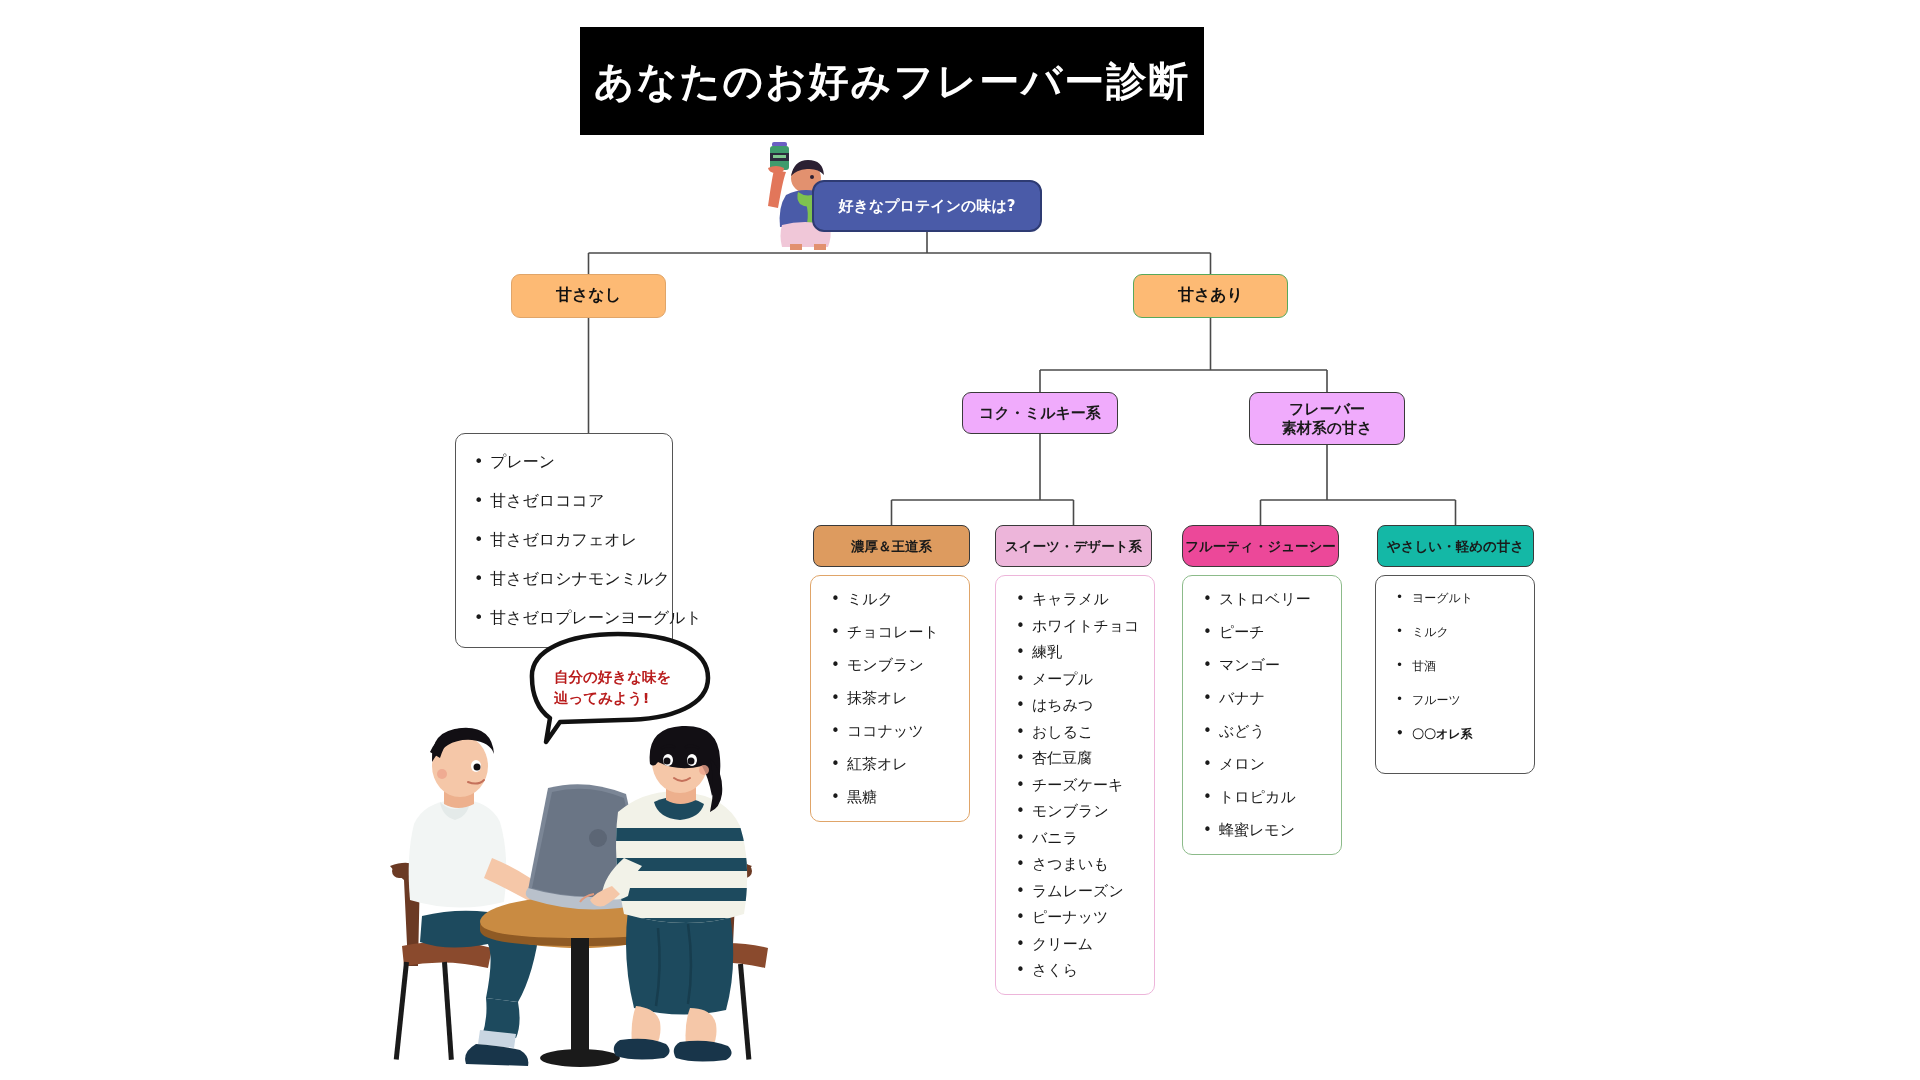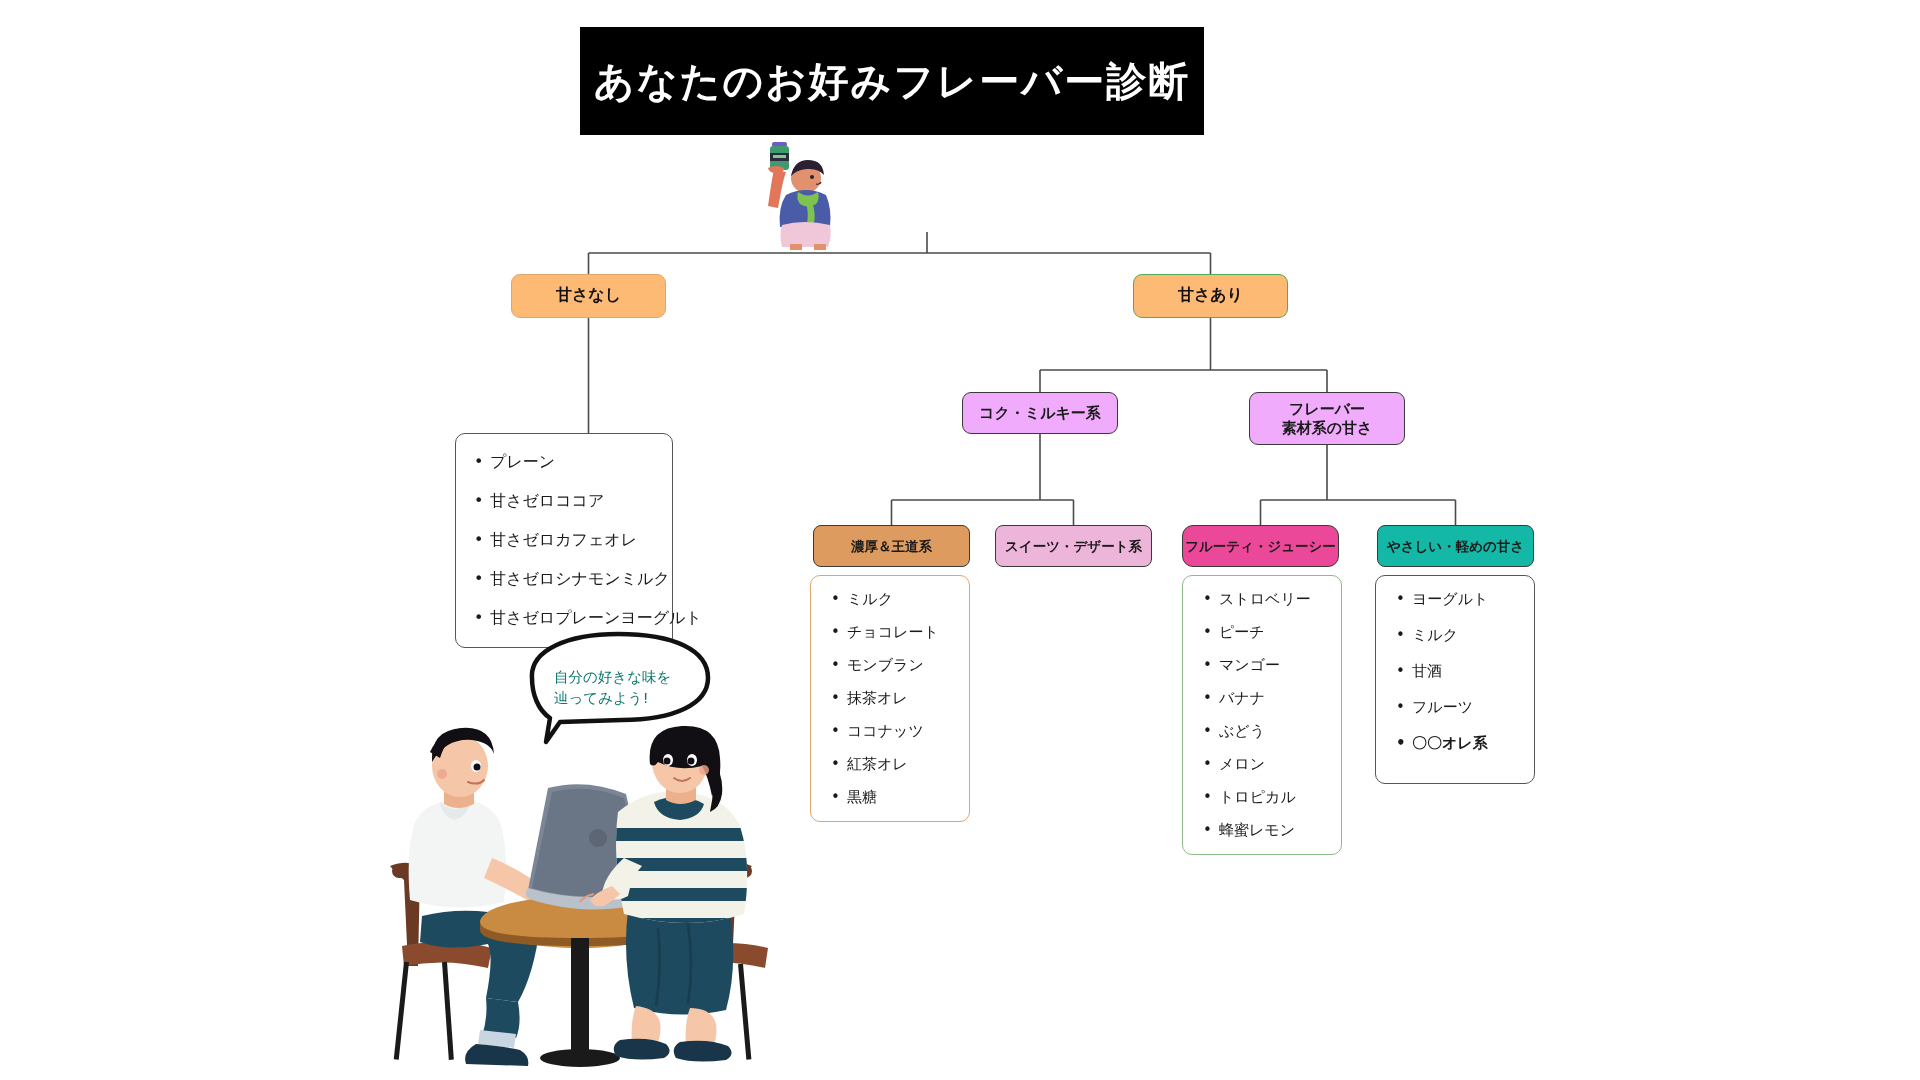--- a/index.html
+++ b/index.html
@@ -133,32 +133,32 @@
     left: 1182px; top: 575px; width: 160px;
     border: 1.4px solid #8cbb8a;
   }
   .list-fruity li { font-size: 15px; margin-bottom: 14px; }
   .list-fruity li:last-child { margin-bottom: 0; }
 
   .list-gentle {
     left: 1375px; top: 575px; width: 160px;
     border: 1.4px solid #555555;
   }
-  .list-gentle li { font-size: 15px; margin-bottom: 17px; }
+  .list-gentle li { font-size: 12px; margin-bottom: 17px; }
   .list-gentle li:last-child { margin-bottom: 16px; font-weight: bold; }
 
   
   .bubble-wrap { position: absolute; left: 512px; top: 630px; z-index: 8; }
   .bubble-text {
     position: absolute;
     left: 42px; top: 37px;
     width: 150px;
     font-size: 14.5px;
-    font-weight: normal;
-    color: #0f766e;
+    font-weight: bold;
+    color: #b91c1c;
     line-height: 1.45;
     text-align: left;
     white-space: pre-line;
   }
 
   
   .illus { position: absolute; z-index: 3; }
   .illus-top { left: 728px; top: 140px; }
   .illus-bottom { left: 380px; top: 718px; z-index: 7; }
 </style>
@@ -219,20 +219,23 @@
 
     <path d="M70,52 q10,7 20,0 q2,8 -2,12 q-8,5 -16,0 q-4,-5 -2,-12 Z" fill="#7ec24f"></path>
     <path d="M84,62 q4,10 2,22 l-7,0 q2,-12 -1,-20 Z" fill="#7ec24f"></path>
 
     <path d="M54,85 q22,-6 48,0 q2,12 -2,22 l-46,0 q-3,-12 0,-22 Z" fill="#f0c7d8"></path>
 
     <rect x="62" y="104" width="12" height="6" fill="#e2916f"></rect>
     <rect x="86" y="104" width="12" height="6" fill="#e2916f"></rect>
   </svg>
 
+  <div class="node node-root">
+    <span>好きなプロテインの味は?</span>
+  </div>
 
   <div class="node node-branch branch-nosweet">
     <span>甘さなし</span>
   </div>
   <div class="node node-branch branch-sweet">
     <span>甘さあり</span>
   </div>
 
   <div class="node node-cat cat-milky">
     <span>コク・ミルキー系</span>
@@ -266,20 +269,39 @@
   </div>
   <div class="listbox list-col list-nouko">
     <ul>
         <li>ミルク</li>
         <li>チョコレート</li>
         <li>モンブラン</li>
         <li>抹茶オレ</li>
         <li>ココナッツ</li>
         <li>紅茶オレ</li>
         <li>黒糖</li>
+      </ul>
+  </div>
+  <div class="listbox list-col list-sweets">
+    <ul>
+        <li>キャラメル</li>
+        <li>ホワイトチョコ</li>
+        <li>練乳</li>
+        <li>メープル</li>
+        <li>はちみつ</li>
+        <li>おしるこ</li>
+        <li>杏仁豆腐</li>
+        <li>チーズケーキ</li>
+        <li>モンブラン</li>
+        <li>バニラ</li>
+        <li>さつまいも</li>
+        <li>ラムレーズン</li>
+        <li>ピーナッツ</li>
+        <li>クリーム</li>
+        <li>さくら</li>
       </ul>
   </div>
   <div class="listbox list-col list-fruity">
     <ul>
         <li>ストロベリー</li>
         <li>ピーチ</li>
         <li>マンゴー</li>
         <li>バナナ</li>
         <li>ぶどう</li>
         <li>メロン</li>

